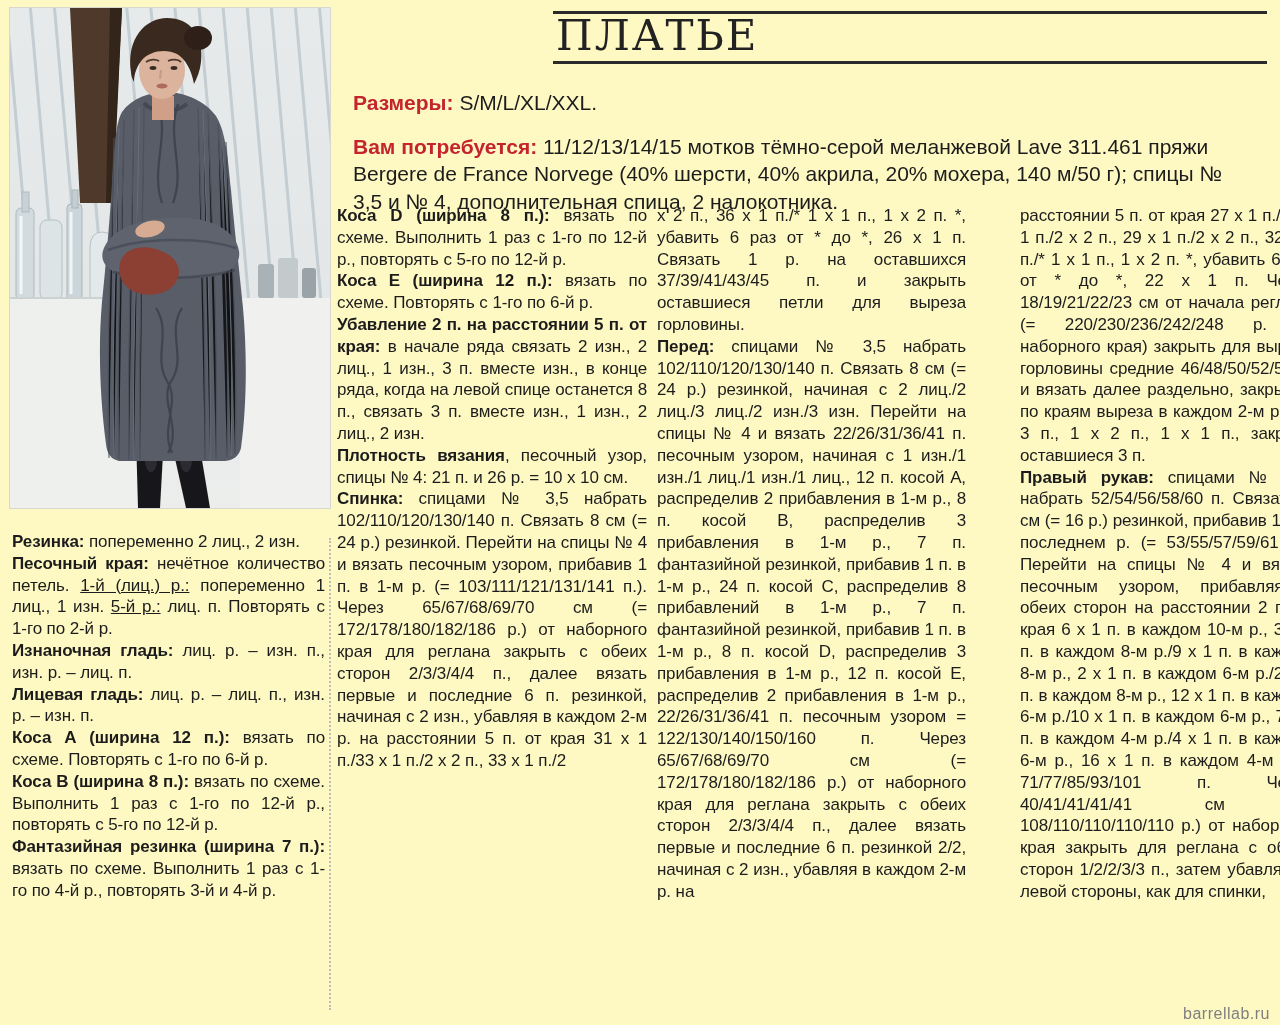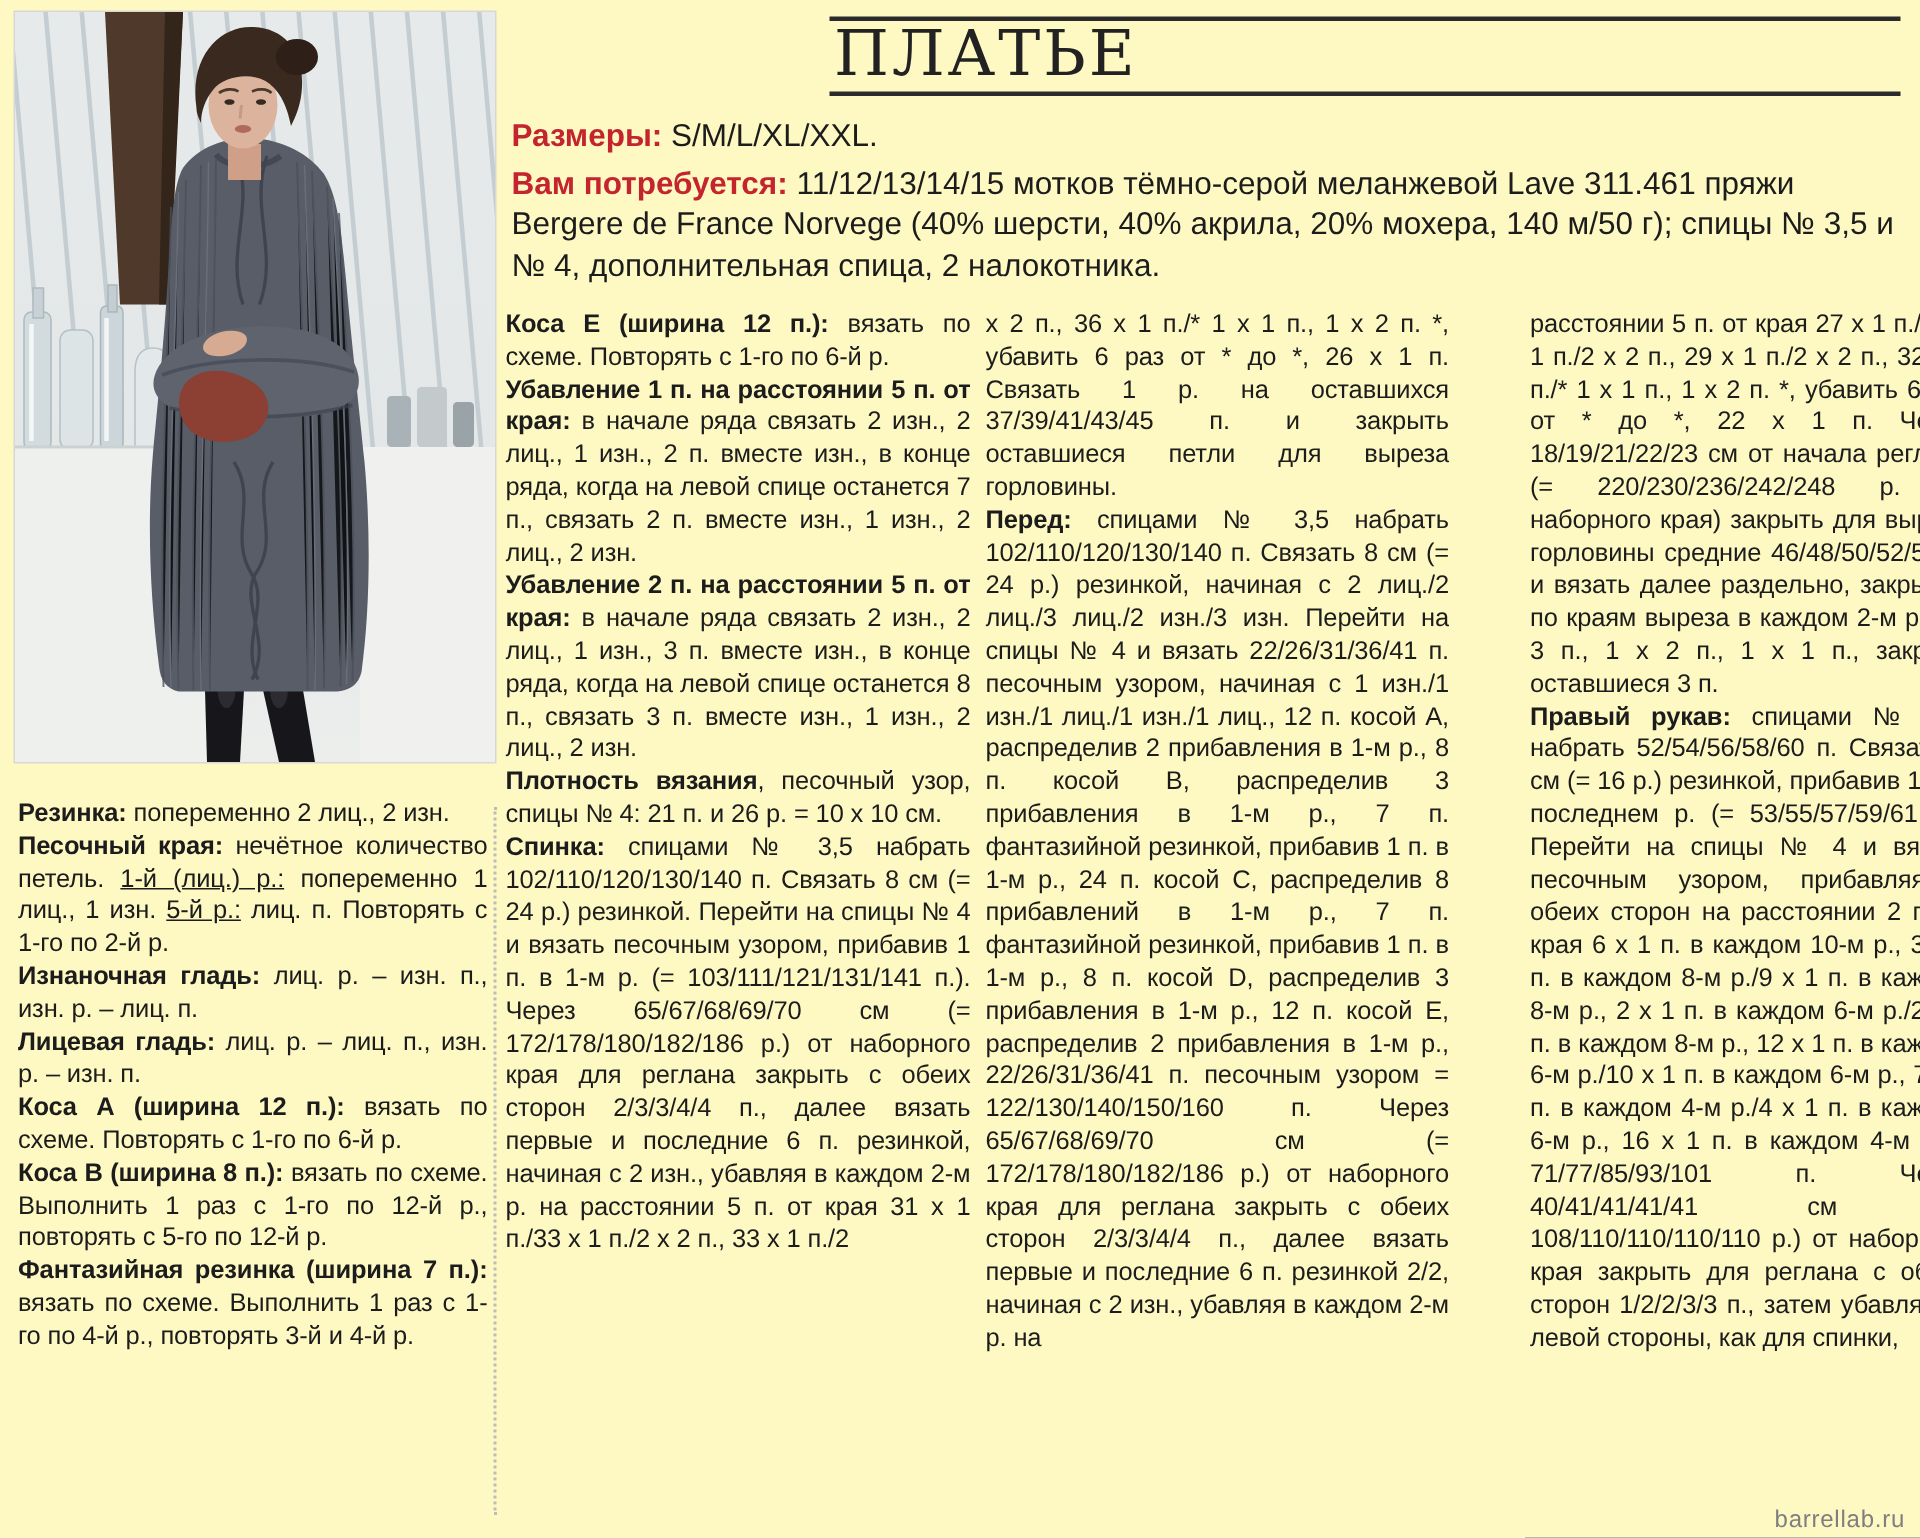--- a/index.html
+++ b/index.html
@@ -19,21 +19,21 @@
   .rule.bottom{top:61px;}
   .page-title{
     position:absolute;left:556px;top:14px;
     font-family:"DejaVu Serif",serif;font-size:42px;line-height:44px;
     letter-spacing:2px;color:#222;font-weight:400;
   }
   .header-text{
     position:absolute;left:337px;top:73px;width:934px;
     font-size:21px;line-height:27.5px;text-align:left;
   }
-  .header-text p{margin:4px;}
+  .header-text p{margin:16px;}
   .lead{font-weight:bold;}
   .red{color:#c4242e;}
   
   .col{
     position:absolute;top:205px;height:810px;overflow:hidden;
     font-size:17px;line-height:21.8px;letter-spacing:-0.1px;
     text-align:justify;
   }
   .col p{margin:0;}
   .col .b{font-weight:bold;}
@@ -192,22 +192,22 @@
       <p><span class="b">Резинка:</span><span> попеременно 2 лиц., 2 изн.</span></p>
       <p><span class="b">Песочный края:</span><span> нечётное количество петель. </span><span class="u">1-й (лиц.) р.:</span><span> попеременно 1 лиц., 1 изн. </span><span class="u">5-й р.:</span><span> лиц. п. Повторять с 1-го по 2-й р.</span></p>
       <p><span class="b">Изнаночная гладь:</span><span> лиц. р. – изн. п., изн. р. – лиц. п.</span></p>
       <p><span class="b">Лицевая гладь:</span><span> лиц. р. – лиц. п., изн. р. – изн. п.</span></p>
       <p><span class="b">Коса А (ширина 12 п.):</span><span> вязать по схеме. Повторять с 1-го по 6-й р.</span></p>
       <p><span class="b">Коса В (ширина 8 п.):</span><span> вязать по схеме. Выполнить 1 раз с 1-го по 12-й р., повторять с 5-го по 12-й р.</span></p>
       <p><span class="b">Фантазийная резинка (ширина 7 п.):</span><span> вязать по схеме. Выполнить 1 раз с 1-го по 4-й р., повторять 3-й и 4-й р.</span></p>
     </div>
   <div class="col-divider"></div>
   <div id="col2" class="col">
+      <p><span class="b">Коса D (ширина 8 п.):</span><span> вязать по схеме. Выполнить 1 раз с 1-го по 12-й р., повторять с 5-го по 12-й р.</span></p>
       <p><span class="b">Коса Е (ширина 12 п.):</span><span> вязать по схеме. Повторять с 1-го по 6-й р.</span></p>
-      <p><span class="b">Убавление 1 п. на расстоянии 5 п. от края:</span><span> в начале ряда связать 2 изн., 2 лиц., 1 изн., 2 п. вместе изн., в конце ряда, когда на левой спице останется 7 п., связать 2 п. вместе изн., 1 изн., 2 лиц., 2 изн.</span></p>
       <p><span class="b">Убавление 2 п. на расстоянии 5 п. от края:</span><span> в начале ряда связать 2 изн., 2 лиц., 1 изн., 3 п. вместе изн., в конце ряда, когда на левой спице останется 8 п., связать 3 п. вместе изн., 1 изн., 2 лиц., 2 изн.</span></p>
       <p><span class="b">Плотность вязания</span><span>, песочный узор, спицы № 4: 21 п. и 26 р. = 10 х 10 см.</span></p>
       <p><span class="b">Спинка:</span><span> спицами № 3,5 набрать 102/110/120/130/140 п. Связать 8 см (= 24 р.) резинкой. Перейти на спицы № 4 и вязать песочным узором, прибавив 1 п. в 1-м р. (= 103/111/121/131/141 п.). Через 65/67/68/69/70 см (= 172/178/180/182/186 р.) от наборного края для реглана закрыть с обеих сторон 2/3/3/4/4 п., далее вязать первые и последние 6 п. резинкой, начиная с 2 изн., убавляя в каждом 2-м р. на расстоянии 5 п. от края 31 х 1 п./33 х 1 п./2 х 2 п., 33 х 1 п./2</span></p>
     </div>
   <div id="col3" class="col">
       <p><span>х 2 п., 36 х 1 п./* 1 х 1 п., 1 х 2 п. *, убавить 6 раз от * до *, 26 х 1 п. Связать 1 р. на оставшихся 37/39/41/43/45 п. и закрыть оставшиеся петли для выреза горловины.</span></p>
       <p><span class="b">Перед:</span><span> спицами № 3,5 набрать 102/110/120/130/140 п. Связать 8 см (= 24 р.) резинкой, начиная с 2 лиц./2 лиц./3 лиц./2 изн./3 изн. Перейти на спицы № 4 и вязать 22/26/31/36/41 п. песочным узором, начиная с 1 изн./1 изн./1 лиц./1 изн./1 лиц., 12 п. косой А, распределив 2 прибавления в 1-м р., 8 п. косой В, распределив 3 прибавления в 1-м р., 7 п. фантазийной резинкой, прибавив 1 п. в 1-м р., 24 п. косой С, распределив 8 прибавлений в 1-м р., 7 п. фантазийной резинкой, прибавив 1 п. в 1-м р., 8 п. косой D, распределив 3 прибавления в 1-м р., 12 п. косой Е, распределив 2 прибавления в 1-м р., 22/26/31/36/41 п. песочным узором = 122/130/140/150/160 п. Через 65/67/68/69/70 см (= 172/178/180/182/186 р.) от наборного края для реглана закрыть с обеих сторон 2/3/3/4/4 п., далее вязать первые и последние 6 п. резинкой 2/2, начиная с 2 изн., убавляя в каждом 2-м р. на</span></p>
     </div>
   <div id="col4" class="col">
       <p><span>расстоянии 5 п. от края 27 х 1 п./29 х 1 п./2 х 2 п., 29 х 1 п./2 х 2 п., 32 х 1 п./* 1 х 1 п., 1 х 2 п. *, убавить 6 раз от * до *, 22 х 1 п. Через 18/19/21/22/23 см от начала реглана (= 220/230/236/242/248 р. от наборного края) закрыть для выреза горловины средние 46/48/50/52/54 п. и вязать далее раздельно, закрывая по краям выреза в каждом 2-м р. 1 х 3 п., 1 х 2 п., 1 х 1 п., закрыть оставшиеся 3 п.</span></p>

